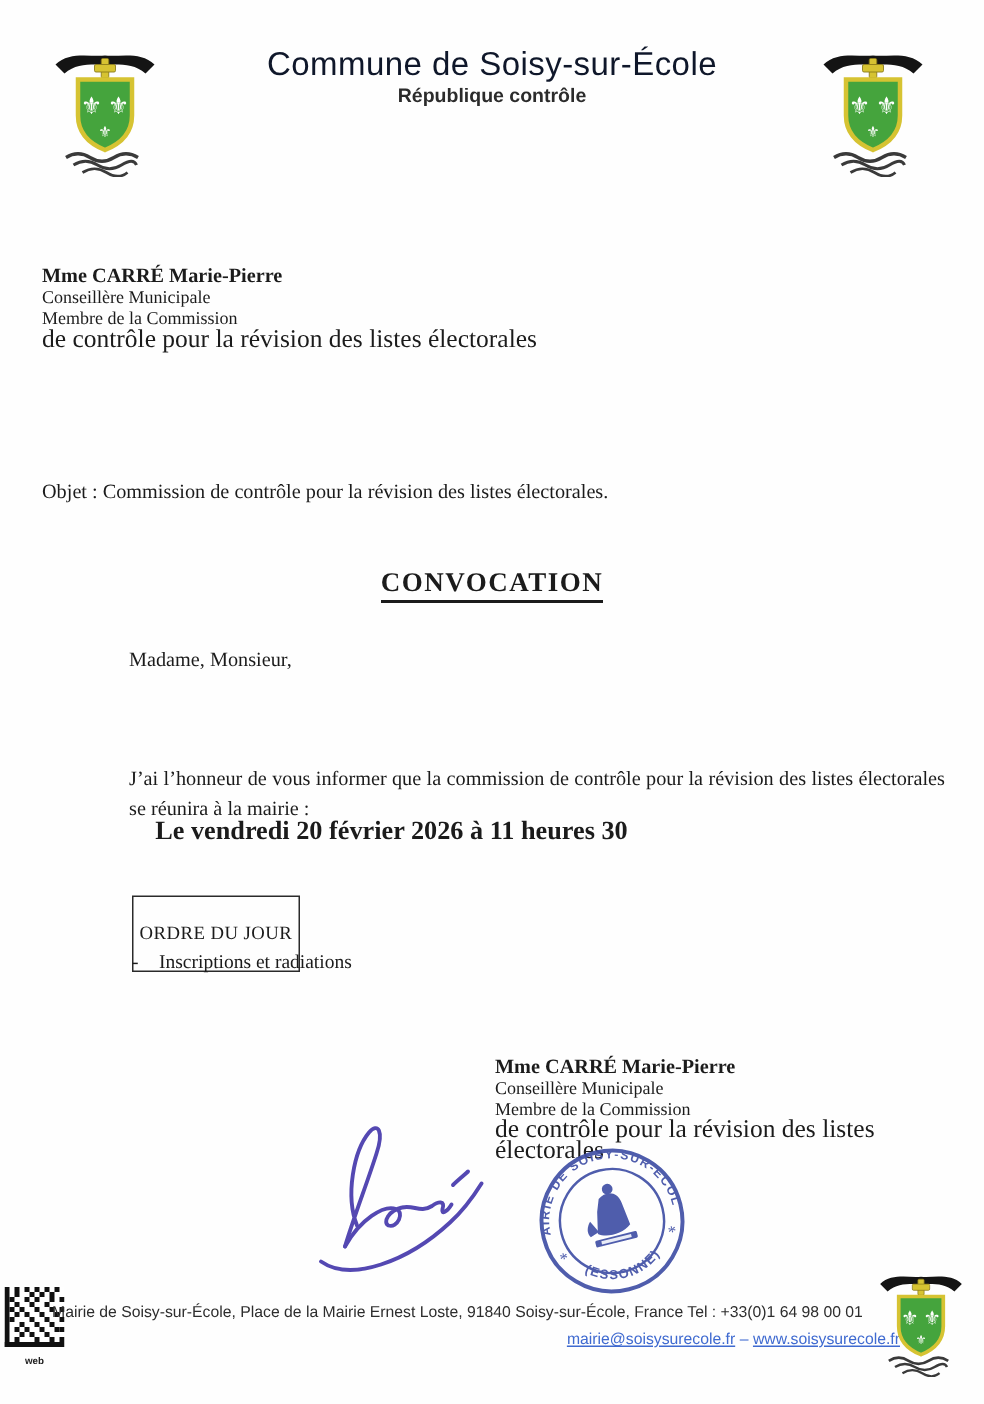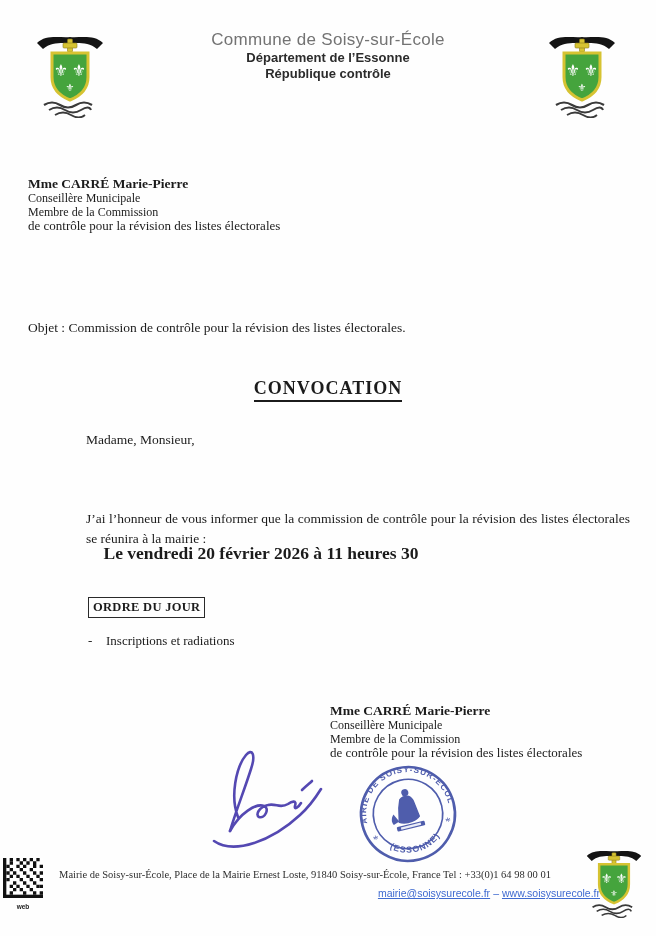--- a/index.html
+++ b/index.html
@@ -3,48 +3,48 @@
 <meta charset="utf-8">
 <style>
   html,body{margin:0;padding:0;background:#ffffff;}
   .page{
     position:relative;width:656px;height:936px;background:#fefefe;
     font-family:"Liberation Serif",serif;color:#1b1b1b;overflow:hidden;
   }
   .abs{position:absolute;}
   
   .header-text{top:30px;left:128px;width:400px;text-align:center;font-family:"Liberation Sans",sans-serif;}
-  .header-title{font-size:17px;color:#737373;letter-spacing:0.3px;}
+  .header-title{font-size:22px;color:#0f172a;letter-spacing:0.3px;}
   .header-sub{font-size:13px;font-weight:bold;color:#2b2b2b;line-height:16px;}
   
   .id-block{line-height:14px;}
   .id-name{font-size:13.5px;font-weight:bold;}
   .id-line{font-size:12px;}
-  .id-line.small{font-size:13px;}
+  .id-line.small{font-size:17px;}
   .sender{left:28px;top:177px;}
   .signatory{left:330px;top:704px;}
   .dateline{left:332px;top:270px;font-size:13.5px;}
   .subject{left:28px;top:320px;font-size:13.5px;}
   .doc-title-wrap{top:378px;left:0;width:656px;text-align:center;}
   .doc-title{display:inline-block;font-size:18px;font-weight:bold;letter-spacing:1px;border-bottom:2px solid #1b1b1b;padding-bottom:1px;}
   .salutation{left:86px;top:432px;font-size:13.5px;}
   .body-par{left:86px;top:477px;width:544px;font-size:13.5px;text-align:justify;line-height:20px;margin-top:32px;}
   .meeting{top:543px;left:0;width:522px;text-align:center;font-size:17.5px;font-weight:bold;}
-  .agenda-head{left:88px;top:597px;font-size:12.5px;border:1px solid #2a2a2a;padding:2px 4px;letter-spacing:0.3px;font-weight:bold;}
+  .agenda-head{left:88px;top:597px;font-size:12.5px;border:1px solid #2a2a2a;padding:17px 4px;letter-spacing:0.3px;}
   .agenda-item{left:88px;top:633px;font-size:13px;}
   .agenda-item .dash{display:inline-block;width:18px;}
   .closing{left:86px;top:661px;font-size:13.5px;}
   
   .arms-left{left:30px;top:26px;width:80px;height:92px;}
   .arms-right{left:542px;top:26px;width:80px;height:92px;}
   .arms-footer{left:581px;top:842px;width:66px;height:76px;}
   .signature-svg{left:200px;top:745px;width:140px;height:115px;}
   .stamp-svg{left:357px;top:763px;width:102px;height:102px;opacity:0.92;transform:rotate(-14deg);}
   
-  .footer-address{top:869px;left:10px;width:590px;text-align:center;font-family:Liberation Serif, serif;font-size:10.5px;color:#2d2d2d;}
+  .footer-address{top:869px;left:10px;width:590px;text-align:center;font-family:Liberation Sans, sans-serif;font-size:10.5px;color:#2d2d2d;}
   .footer-links{top:887px;left:10px;width:590px;text-align:right;font-family:"Liberation Sans",sans-serif;font-size:10.5px;}
   .footer-links a{color:#3f6ad0;text-decoration:underline;}
   .footer-links .sep{color:#3f6ad0;padding:0 3px;}
   .qr-wrap{left:1px;top:858px;width:44px;text-align:center;}
   .qr-label{font-family:"Liberation Sans",sans-serif;font-size:6.5px;font-weight:bold;color:#222;margin-top:1px;}
 </style>
 </head>
 <body>
 
 <div class="page">
@@ -62,21 +62,20 @@
       <path d="M19 84 Q27 79 35 84 T51 84 T61 84" stroke="#3a3a3a" stroke-width="2" fill="none"></path>
       <path d="M25 89 Q33 84 41 89 T55 89" stroke="#3a3a3a" stroke-width="1.8" fill="none"></path>
     </g>
   </svg>
   <svg class="abs arms-right" viewBox="0 0 80 92">
       <use href="#coat"></use>
     </svg>
 
   <div class="abs header-text">
     <div class="header-title">Commune de Soisy-sur-École</div>
-    <div class="header-sub">Département de l’Essonne</div>
     <div class="header-sub">République contrôle</div>
   </div>
 
   <div class="abs sender id-block">
     <div class="id-name">Mme CARRÉ Marie-Pierre</div>
     <div class="id-line">Conseillère Municipale</div>
     <div class="id-line">Membre de la Commission</div>
     <div class="id-line small">de contrôle pour la révision des listes électorales</div>
   </div>
 

